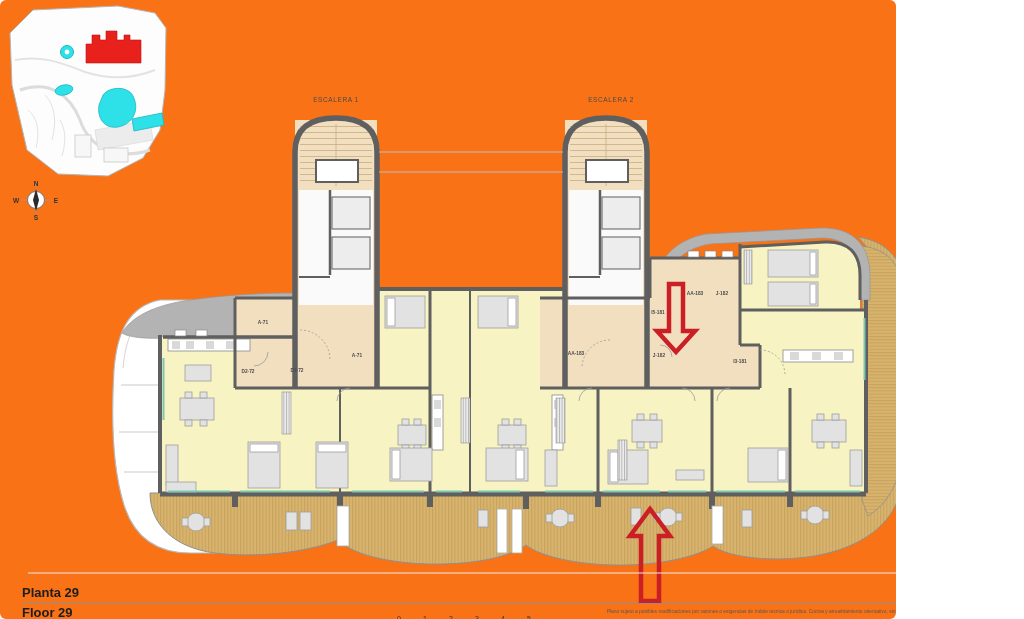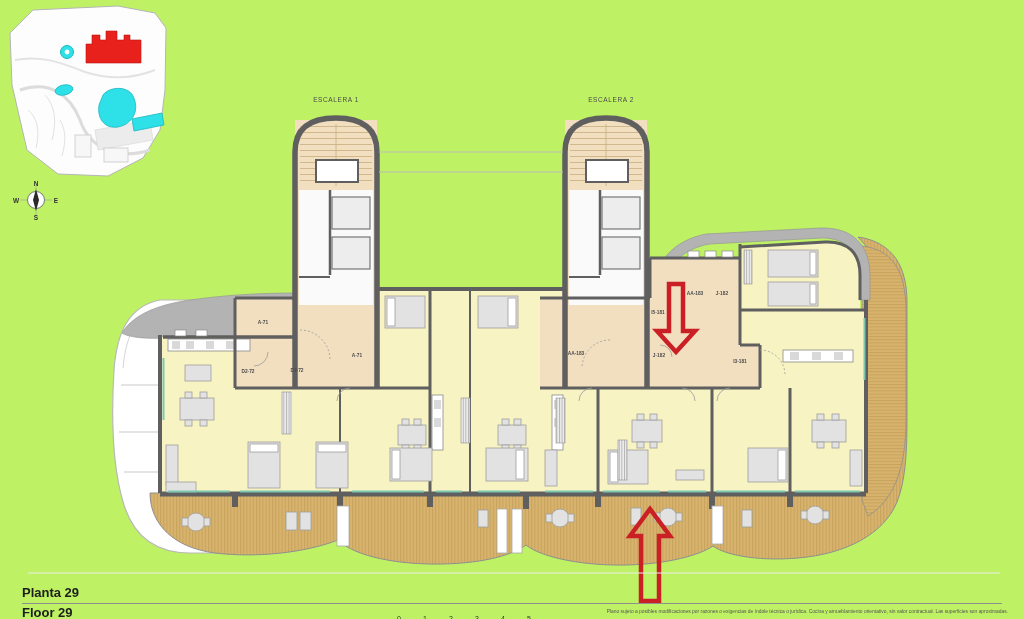--- a/index.html
+++ b/index.html
@@ -1,17 +1,17 @@
 <!DOCTYPE html>
 <html><head>
 <meta charset="utf-8">
 <style>
   html,body{margin:0;padding:0;background:#ffffff;}
-  .canvas{position:relative;width:1024px;height:619px;background:#bef264;overflow:hidden;
-          font-family:"Liberation Sans", sans-serif;}
+  .canvas{position:relative;width:896px;height:619px;background:#f97316;overflow:hidden;
+          font-family:"Liberation Sans", sans-serif;border-radius:6px;}
   svg{position:absolute;left:0;top:0;}
   svg text{font-family:"Liberation Sans", sans-serif;}
   .ulabel{font-size:4.8px;font-weight:600;fill:#4b4b4b;text-anchor:middle;}
   .escalera{font-size:6.5px;fill:#4a4a4a;letter-spacing:.6px;text-anchor:middle;}
   .compassL{font-size:6.5px;fill:#333;text-anchor:middle;font-weight:600;}
   .foot-title{font-size:13px;font-weight:bold;fill:#1d1d1d;}
   .disclaimer{font-size:4.9px;fill:#555;text-anchor:end;}
   .scalenum{font-size:7px;fill:#333;text-anchor:middle;}
 </style>
 </head>

